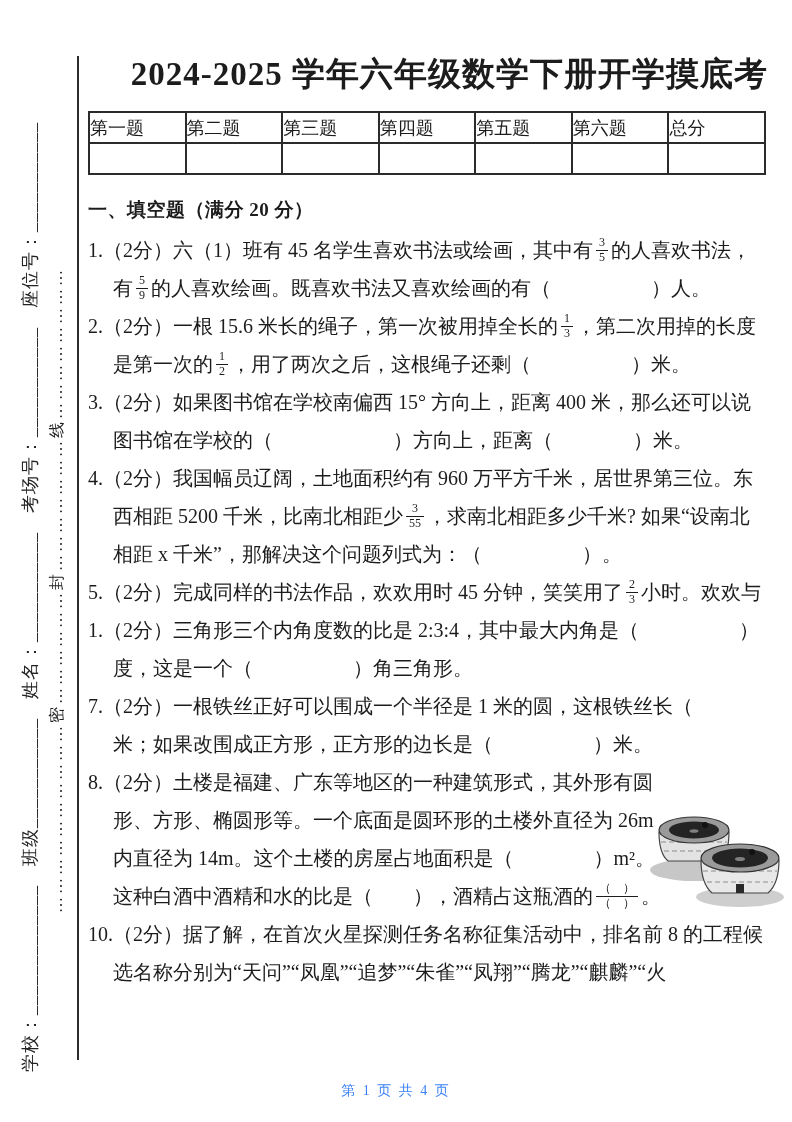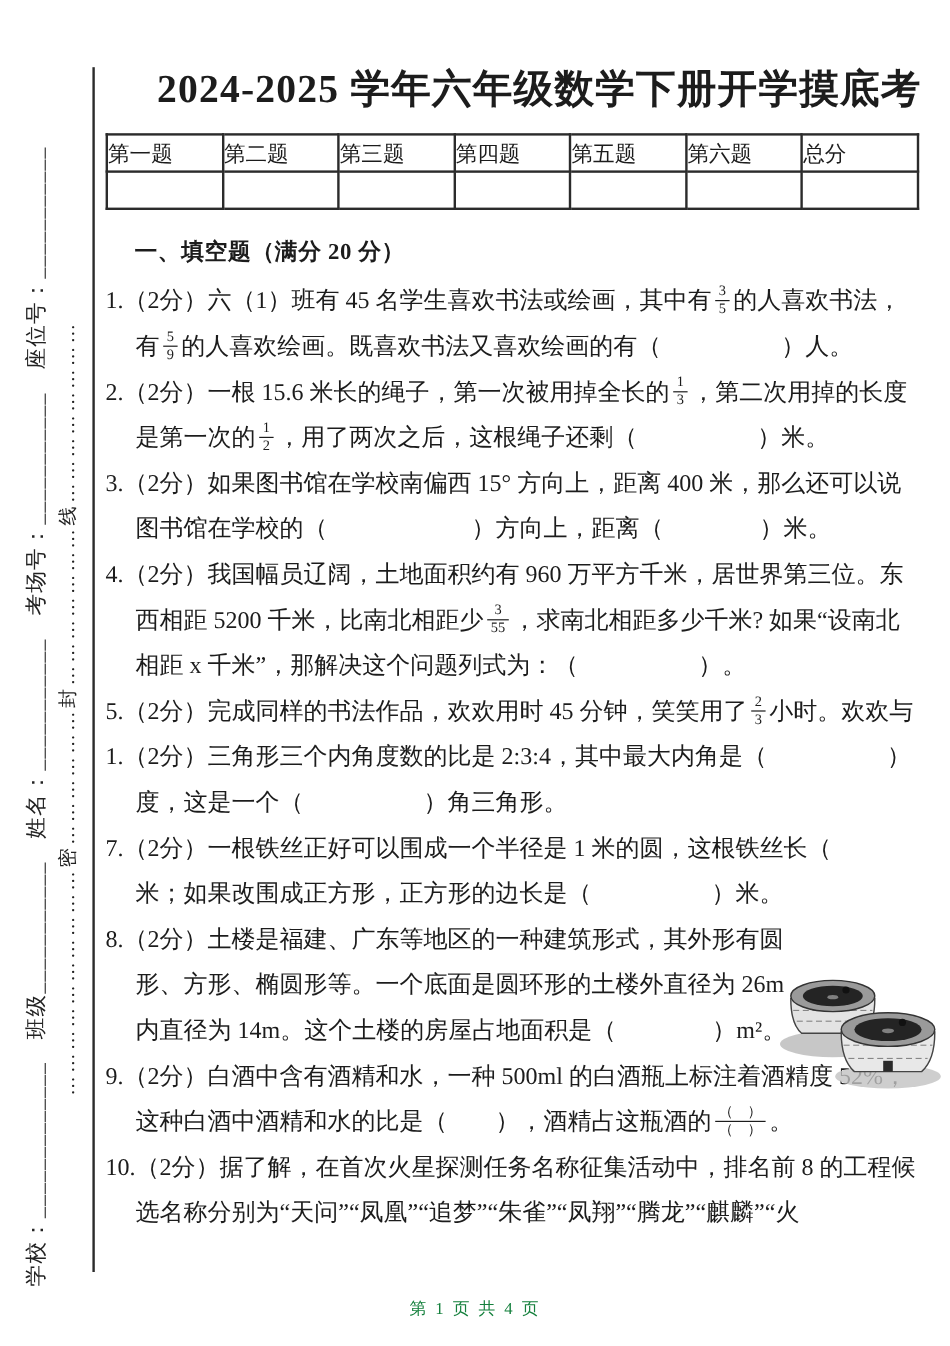--- a/index.html
+++ b/index.html
@@ -49,21 +49,20 @@
   table.score-table td {
     border:2px solid #2b2b2b;
     text-align:left; vertical-align:middle;
     font-size:18px; height:31px;
   }
 
   .section-heading {
     margin-top:22px;
     font-size:19px; font-weight:bold;
     letter-spacing:0.5px;
-    margin-left:24px;
   }
 
   .questions { margin-top:8px; }
   .qline {
     height:38px;
     display:flex; align-items:center;
     font-size:20px;
     white-space:nowrap;
     overflow:visible;
   }
@@ -78,21 +77,21 @@
   .frac .den { display:block; padding:0 3px; }
 
   
   .tulou {
     position:absolute; left:648px; top:800px;
     width:138px; height:108px;
   }
 
   .page-footer {
     position:absolute; left:0; top:1082px; width:792px;
-    text-align:center; font-size:14px; letter-spacing:2px; color:#15803d;
+    text-align:center; font-size:14px; letter-spacing:2px; color:#3b82f6;
   }
 </style>
 </head>
 <body>
 
 <div class="page">
 
   <div class="sidebar-fields">学校：_____________　班级___________　姓名：___________　考场号：___________　座位号：___________</div>
   <div class="seal-line">…………………………密………………封…………………线……………………</div>
   <div class="binding-line"></div>
@@ -172,21 +171,20 @@
         <div>
           <div class="qline">7.（2分）一根铁丝正好可以围成一个半径是 1 米的圆，这根铁丝长（　　　　　）</div>
           <div class="qline indent">米；如果改围成正方形，正方形的边长是（　　　　　）米。</div>
         </div>
         <div>
           <div class="qline">8.（2分）土楼是福建、广东等地区的一种建筑形式，其外形有圆</div>
           <div class="qline indent">形、方形、椭圆形等。一个底面是圆环形的土楼外直径为 26m，</div>
           <div class="qline indent">内直径为 14m。这个土楼的房屋占地面积是（　　　　）m²。</div>
         </div>
         <div>
-          <div class="qline">9.（2分）白酒中含有酒精和水，一种 500ml 的白酒瓶上标注着酒精度 52%，</div>
           <div class="qline indent">这种白酒中酒精和水的比是（　　），酒精占这瓶酒的<span class="frac">
               <span class="num">（　）</span>
               <span class="den">（　）</span>
             </span>。</div>
         </div>
         <div>
           <div class="qline">10.（2分）据了解，在首次火星探测任务名称征集活动中，排名前 8 的工程候</div>
           <div class="qline indent">选名称分别为“天问”“凤凰”“追梦”“朱雀”“凤翔”“腾龙”“麒麟”“火</div>
         </div>
       </div>

